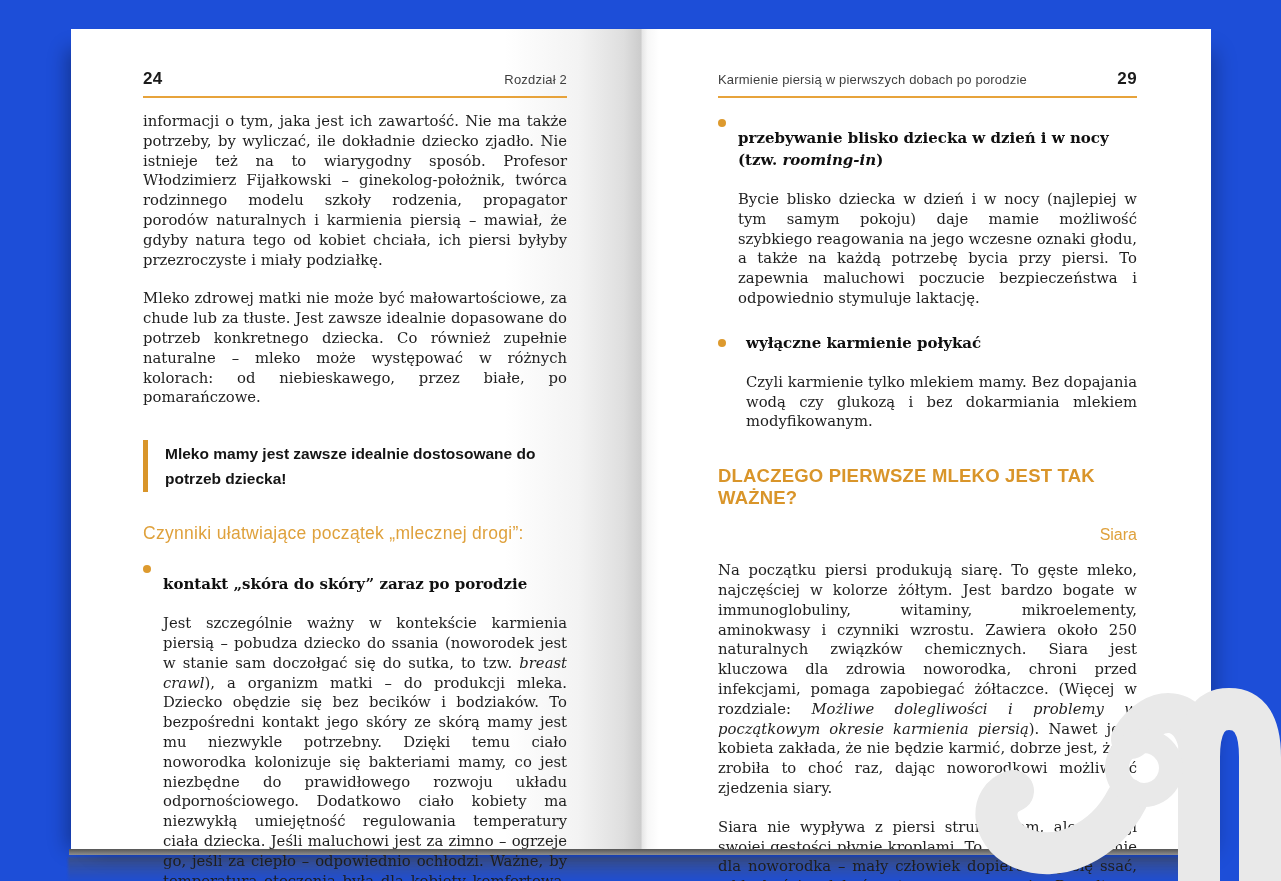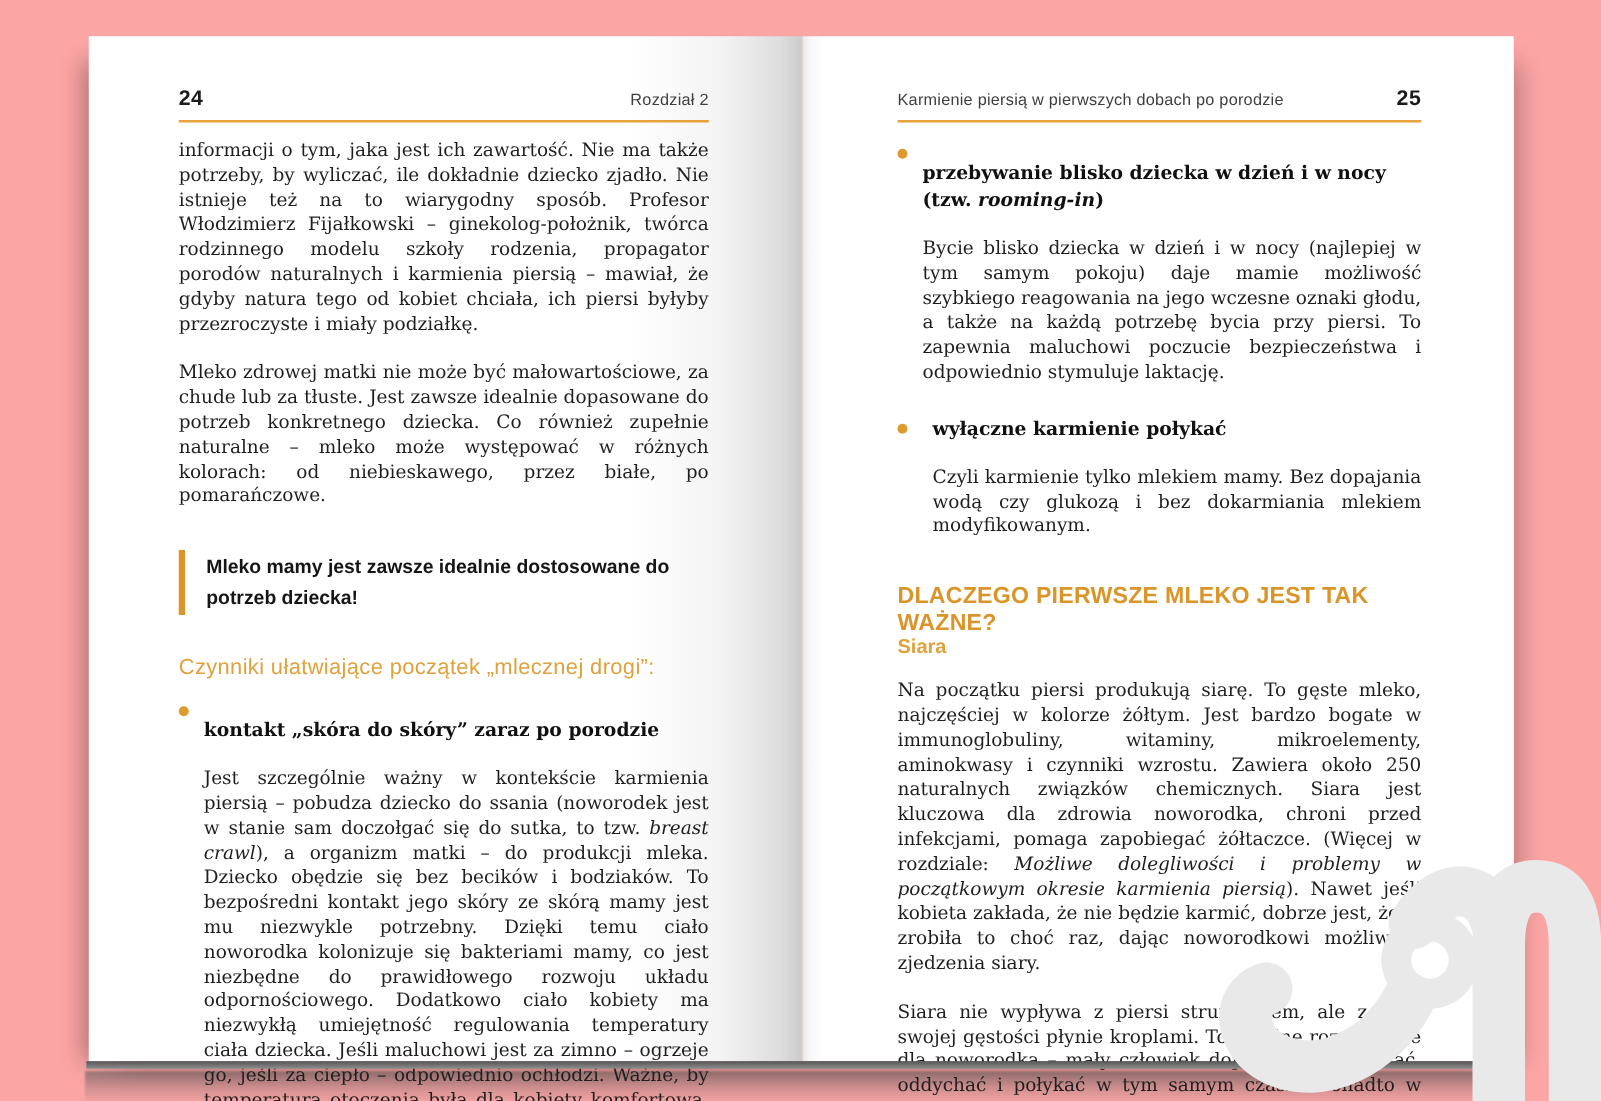--- a/index.html
+++ b/index.html
@@ -1,19 +1,19 @@
 <!DOCTYPE html>
 <html lang="pl"><head>
 <meta charset="utf-8">
 <style>
   * { margin:0; padding:0; box-sizing:border-box; }
   html,body { width:1281px; height:881px; background:#ffffff; }
   .stage {
     position:relative; width:1281px; height:881px; overflow:hidden;
-    background:#fca5a5;
+    background:#1d4ed8;
     font-family:"DejaVu Serif", serif;
   }
   
   .book {
     position:absolute; left:71px; top:29px; width:1140px; height:820px;
     display:flex; z-index:2;
     box-shadow:-14px 10px 18px -10px rgba(0,0,0,0.32), 14px 12px 20px -10px rgba(0,0,0,0.28);
   }
   .book::after {
     content:''; position:absolute; left:-2px; right:-2px; top:100%; height:6px;
@@ -60,22 +60,22 @@
   
   .section-heading {
     margin-top:31px; font-family:"Liberation Sans", sans-serif;
     font-weight:normal; font-size:17.5px; color:#DFA13C; letter-spacing:0.3px;
   }
   .main-heading {
     margin-top:34px; font-family:"Liberation Sans", sans-serif;
     font-weight:bold; font-size:18.5px; color:#D9952A; letter-spacing:0.2px;
   }
   .sub-heading {
-    font-family:"Liberation Sans", sans-serif;
-    font-weight:bold; font-size:16px; color:#DFA13C;
+    margin-top:17px; font-family:"Liberation Sans", sans-serif;
+    font-weight:normal; font-size:16px; color:#DFA13C;text-align:right;
   }
   
   .bullet-item { display:flex; margin-top:24px; }
   .bullet-item.first { margin-top:14px;flex-direction:column; }
   .bullet-dot {
     flex:none; width:8px; height:8px; border-radius:50%;
     background:#DD9A2E; margin-top:7px;
   }
   .bullet-content { margin-left:20px; flex:1; }
   .bullet-title { font-weight:bold; font-size:15px; line-height:22px; color:#101010; }
@@ -116,21 +116,21 @@
         <div class="bullet-content">
           <p class="bullet-title">kontakt „skóra do skóry” zaraz po porodzie</p>
           <p class="body-text bullet-body"><span>Jest szczególnie ważny w kontekście karmienia piersią – pobudza dziecko do ssania (noworodek jest w stanie sam doczołgać się do sutka, to tzw. </span><span class="it">breast crawl</span><span>), a organizm matki – do produkcji mleka. Dziecko obędzie się bez becików i bodziaków. To bezpośredni kontakt jego skóry ze skórą mamy jest mu niezwykle potrzebny. Dzięki temu ciało noworodka kolonizuje się bakteriami mamy, co jest niezbędne do prawidłowego rozwoju układu odpornościowego. Dodatkowo ciało kobiety ma niezwykłą umiejętność regulowania temperatury ciała dziecka. Jeśli maluchowi jest za zimno – ogrzeje go, jeśli za ciepło – odpowiednio ochłodzi. Ważne, by temperatura otoczenia była dla kobiety komfortowa. Jeśli z jakiegoś powodu mama nie może przytulić dziecka do swojej skóry, z powodzeniem kontakt „skóra do skóry” może zostać zapewniony przez tatę.</span></p>
         </div>
       </div>
     </div>
 
     <div class="page page-right">
       <div class="page-header">
         <span class="running-head">Karmienie piersią w pierwszych dobach po porodzie</span>
-        <span class="page-num">25</span>
+        <span class="page-num">29</span>
       </div>
       <div class="header-rule"></div>
 
       <div class="bullet-item first">
         <span class="bullet-dot"></span>
         <div class="bullet-content">
           <p class="bullet-title">przebywanie blisko dziecka w dzień i w nocy</p>
           <p class="bullet-title"><span class="bd">(tzw. </span><span class="it bd">rooming-in</span><span class="bd">)</span></p>
           <p class="body-text bullet-body">Bycie blisko dziecka w dzień i w nocy (najlepiej w tym samym pokoju) daje mamie możliwość szybkiego reagowania na jego wczesne oznaki głodu, a także na każdą potrzebę bycia przy piersi. To zapewnia maluchowi poczucie bezpieczeństwa i odpowiednio stymuluje laktację.</p>
         </div>

